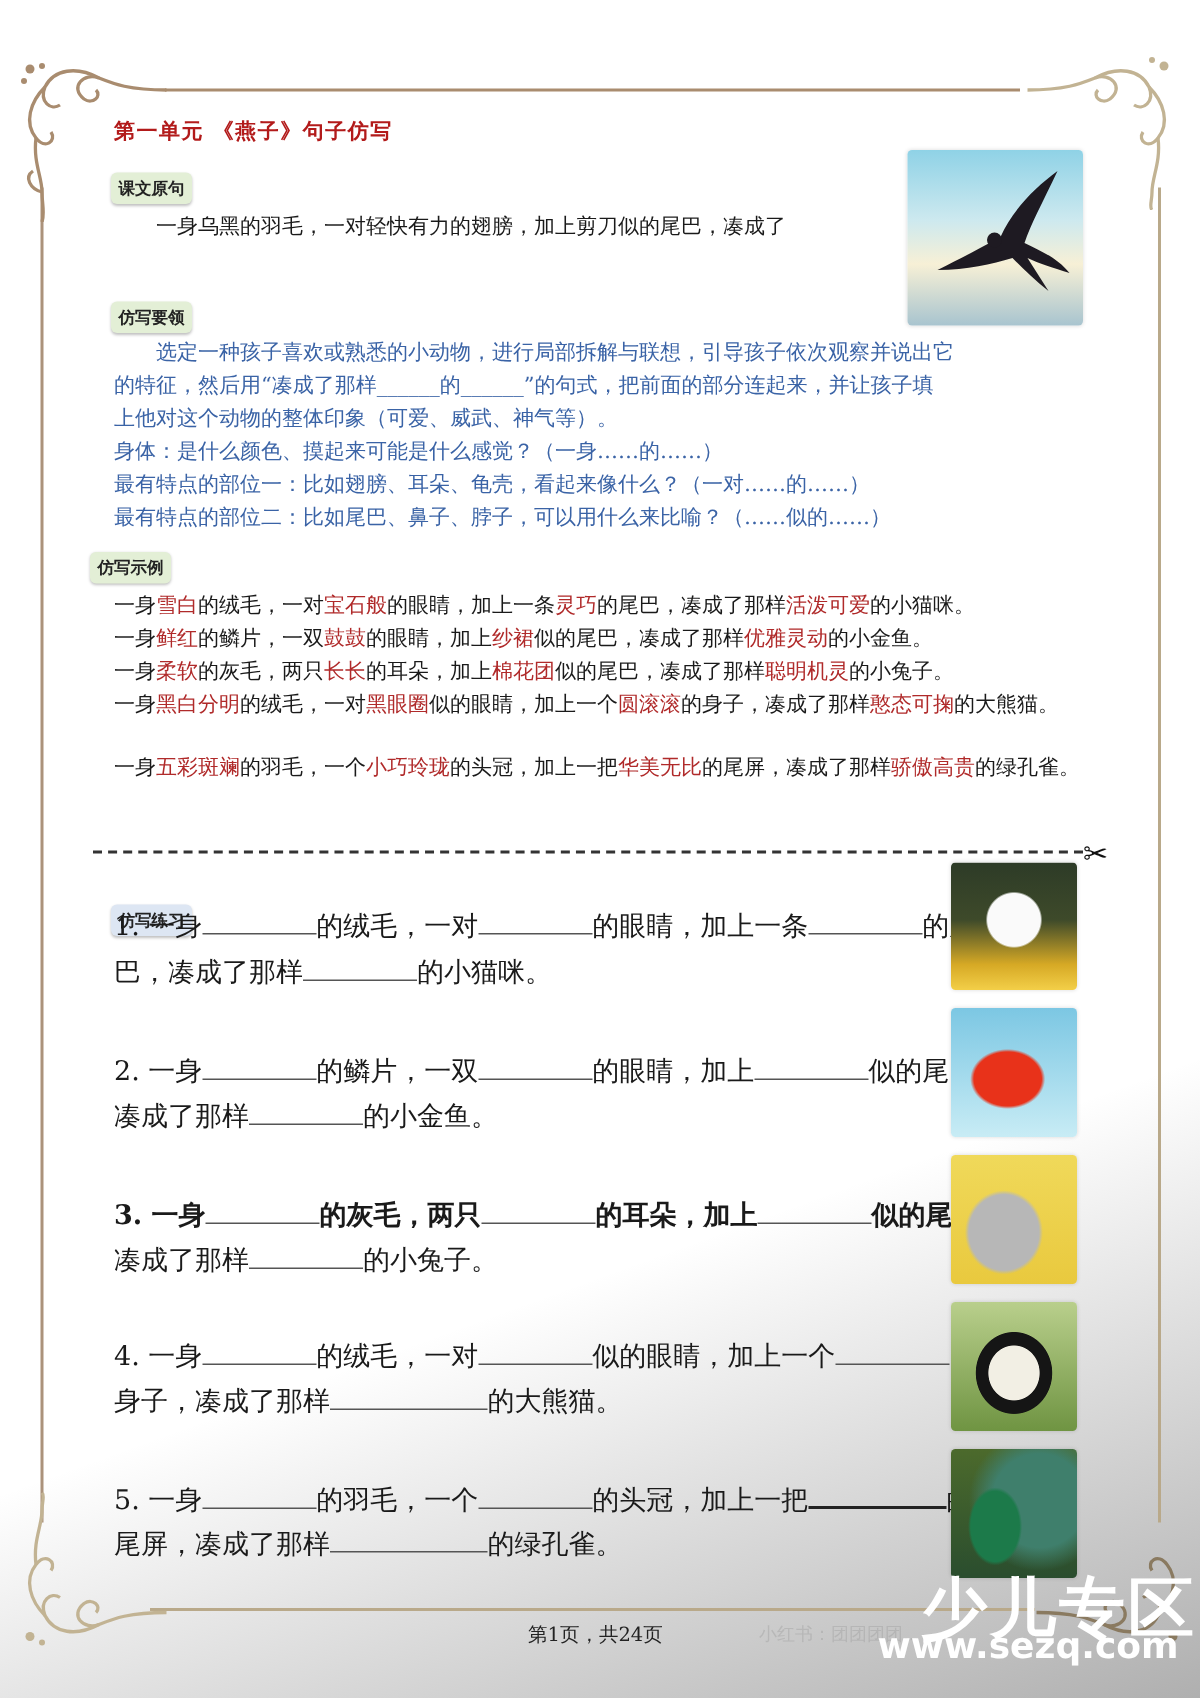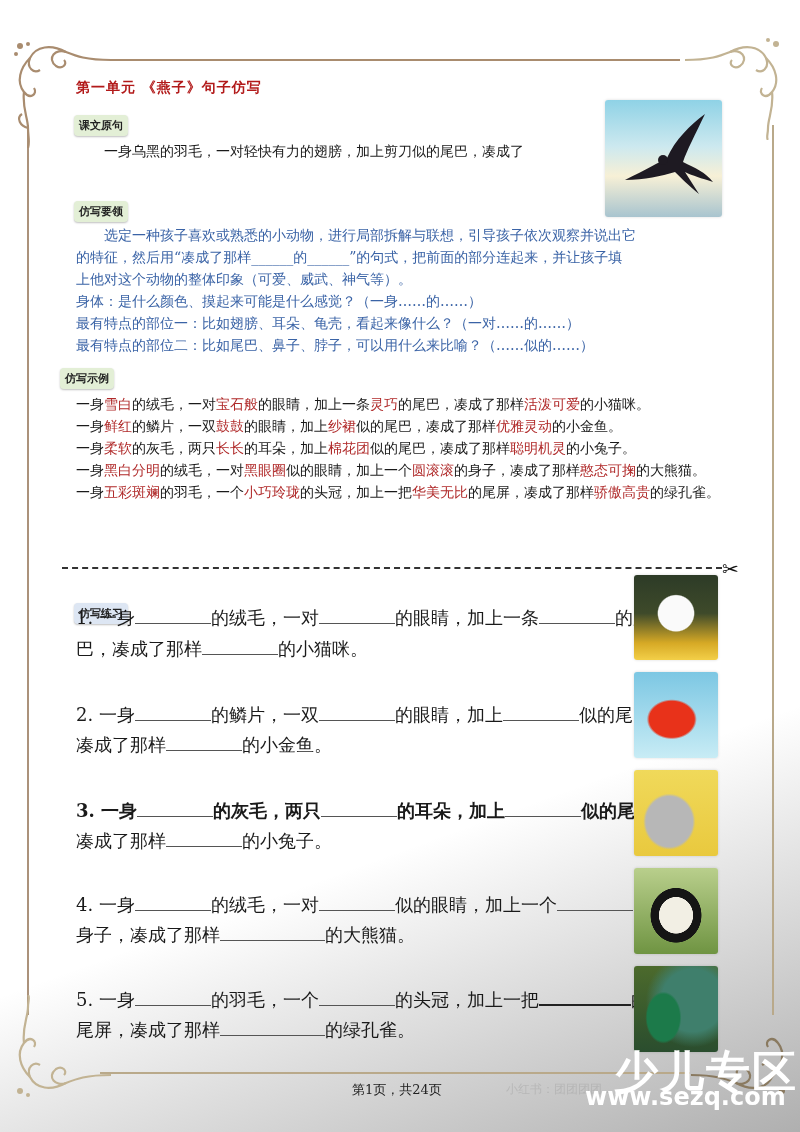--- a/index.html
+++ b/index.html
@@ -164,21 +164,21 @@
   </div>
   <div class="ex-line">
     <span>一身</span><span class="red">鲜红</span><span>的鳞片，一双</span><span class="red">鼓鼓</span><span>的眼睛，加上</span><span class="red">纱裙</span><span>似的尾巴，凑成了那样</span><span class="red">优雅灵动</span><span>的小金鱼。</span>
   </div>
   <div class="ex-line">
     <span>一身</span><span class="red">柔软</span><span>的灰毛，两只</span><span class="red">长长</span><span>的耳朵，加上</span><span class="red">棉花团</span><span>似的尾巴，凑成了那样</span><span class="red">聪明机灵</span><span>的小兔子。</span>
   </div>
   <div style="width:650px;">
     <span>一身</span><span class="red">黑白分明</span><span>的绒毛，一对</span><span class="red">黑眼圈</span><span>似的眼睛，加上一个</span><span class="red">圆滚滚</span><span>的身子，凑成了那样</span><span class="red">憨态可掬</span><span>的大熊猫。</span>
   </div>
-  <div style="width:650px;">
+  <div style="width:650px;margin-top:20px;">
     <span>一身</span><span class="red">五彩斑斓</span><span>的羽毛，一个</span><span class="red">小巧玲珑</span><span>的头冠，加上一把</span><span class="red">华美无比</span><span>的尾屏，凑成了那样</span><span class="red">骄傲高贵</span><span>的绿孔雀。</span>
   </div>
 </div>
 
 <div class="cut-line"></div>
 <div class="scissors">✂</div>
 
 <div class="badge blue" style="left:74px;top:603px;">仿写练习</div>
 
 <div class="q" style="left:76px;top:608px;">

